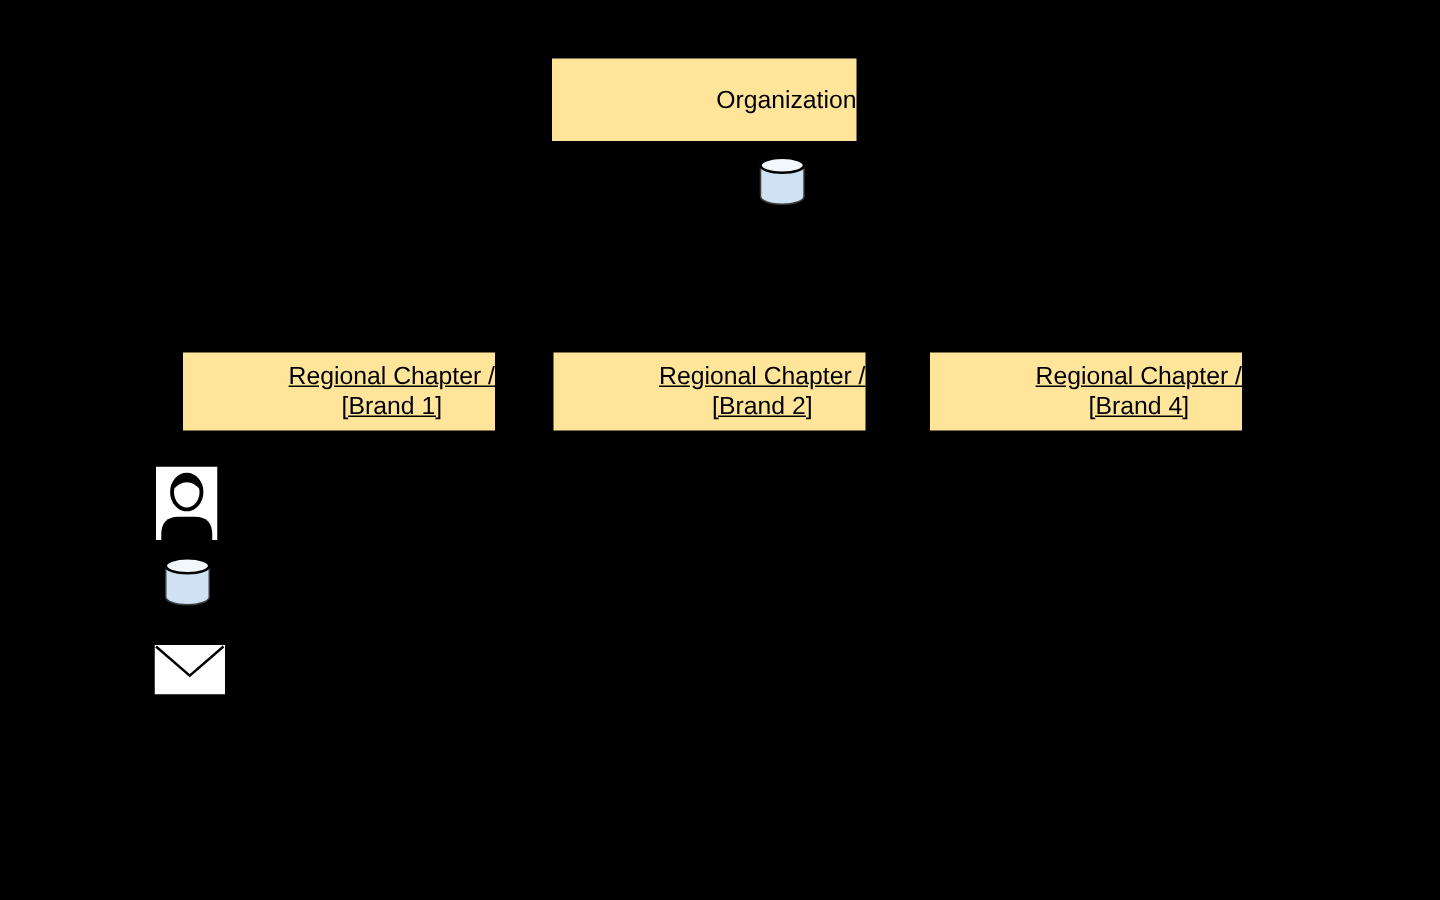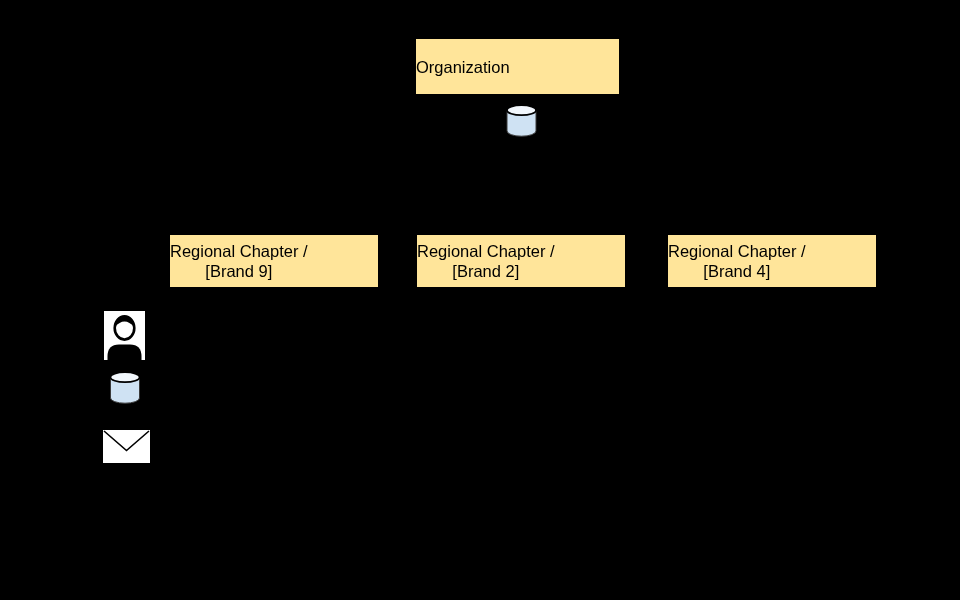--- a/index.html
+++ b/index.html
@@ -14,28 +14,27 @@
     width: 960px;
     height: 600px;
     background: var(--background, #000000);
   }
   .node {
     position: absolute;
     background: var(--box-fill, #FFE59A);
     color: var(--box-text, #000000);
     display: flex;
     align-items: center;
-    justify-content: flex-start;
+    justify-content: flex-end;
     text-align: center;
     font-size: 16.5px;
     line-height: 20px;
-    margin-left: 48px;
   }
   .org-node   { left: 368px; top: 39px;  width: 203px; height: 55px; }
-  .chapter    { top: 235px; width: 208px; height: 52px; }
+  .chapter    { top: 235px; width: 208px; height: 52px; text-decoration: underline; }
   .chapter-1  { left: 122px; }
   .chapter-2  { left: 369px; }
   .chapter-3  { left: 620px; }
   svg.icon    { position: absolute; display: block; }
   .cyl-org    { left: 505px; top: 104px; width: 33px; height: 34px; }
   .cyl-small  { left: 109px; top: 371px; width: 32px; height: 34px; }
   .person     { left: 104px; top: 311px; width: 41px; height: 49px; }
   .envelope   { left: 103px; top: 430px; width: 47px; height: 33px; }
 
   .cyl-body  { fill: var(--cylinder-body, #CFE2F3); stroke: #3a3a3a; stroke-width: 1; }
@@ -55,21 +54,21 @@
   </div>
 
   <svg class="icon cyl-org" viewBox="0 0 32 34">
     <path class="cyl-body" d="M1.5,6.5 L1.5,27 A14.5,5.2 0 0 0 30.5,27 L30.5,6.5 Z"></path>
     <ellipse class="cyl-top" cx="16" cy="6.2" rx="14.5" ry="5"></ellipse>
   </svg>
 
   <div class="node chapter chapter-1">
     <span>
       <span>Regional Chapter /</span><br>
-      <span>[Brand 9]</span>
+      <span>[Brand 1]</span>
     </span>
   </div>
 
   <div class="node chapter chapter-2">
     <span>
       <span>Regional Chapter /</span><br>
       <span>[Brand 2]</span>
     </span>
   </div>
 

